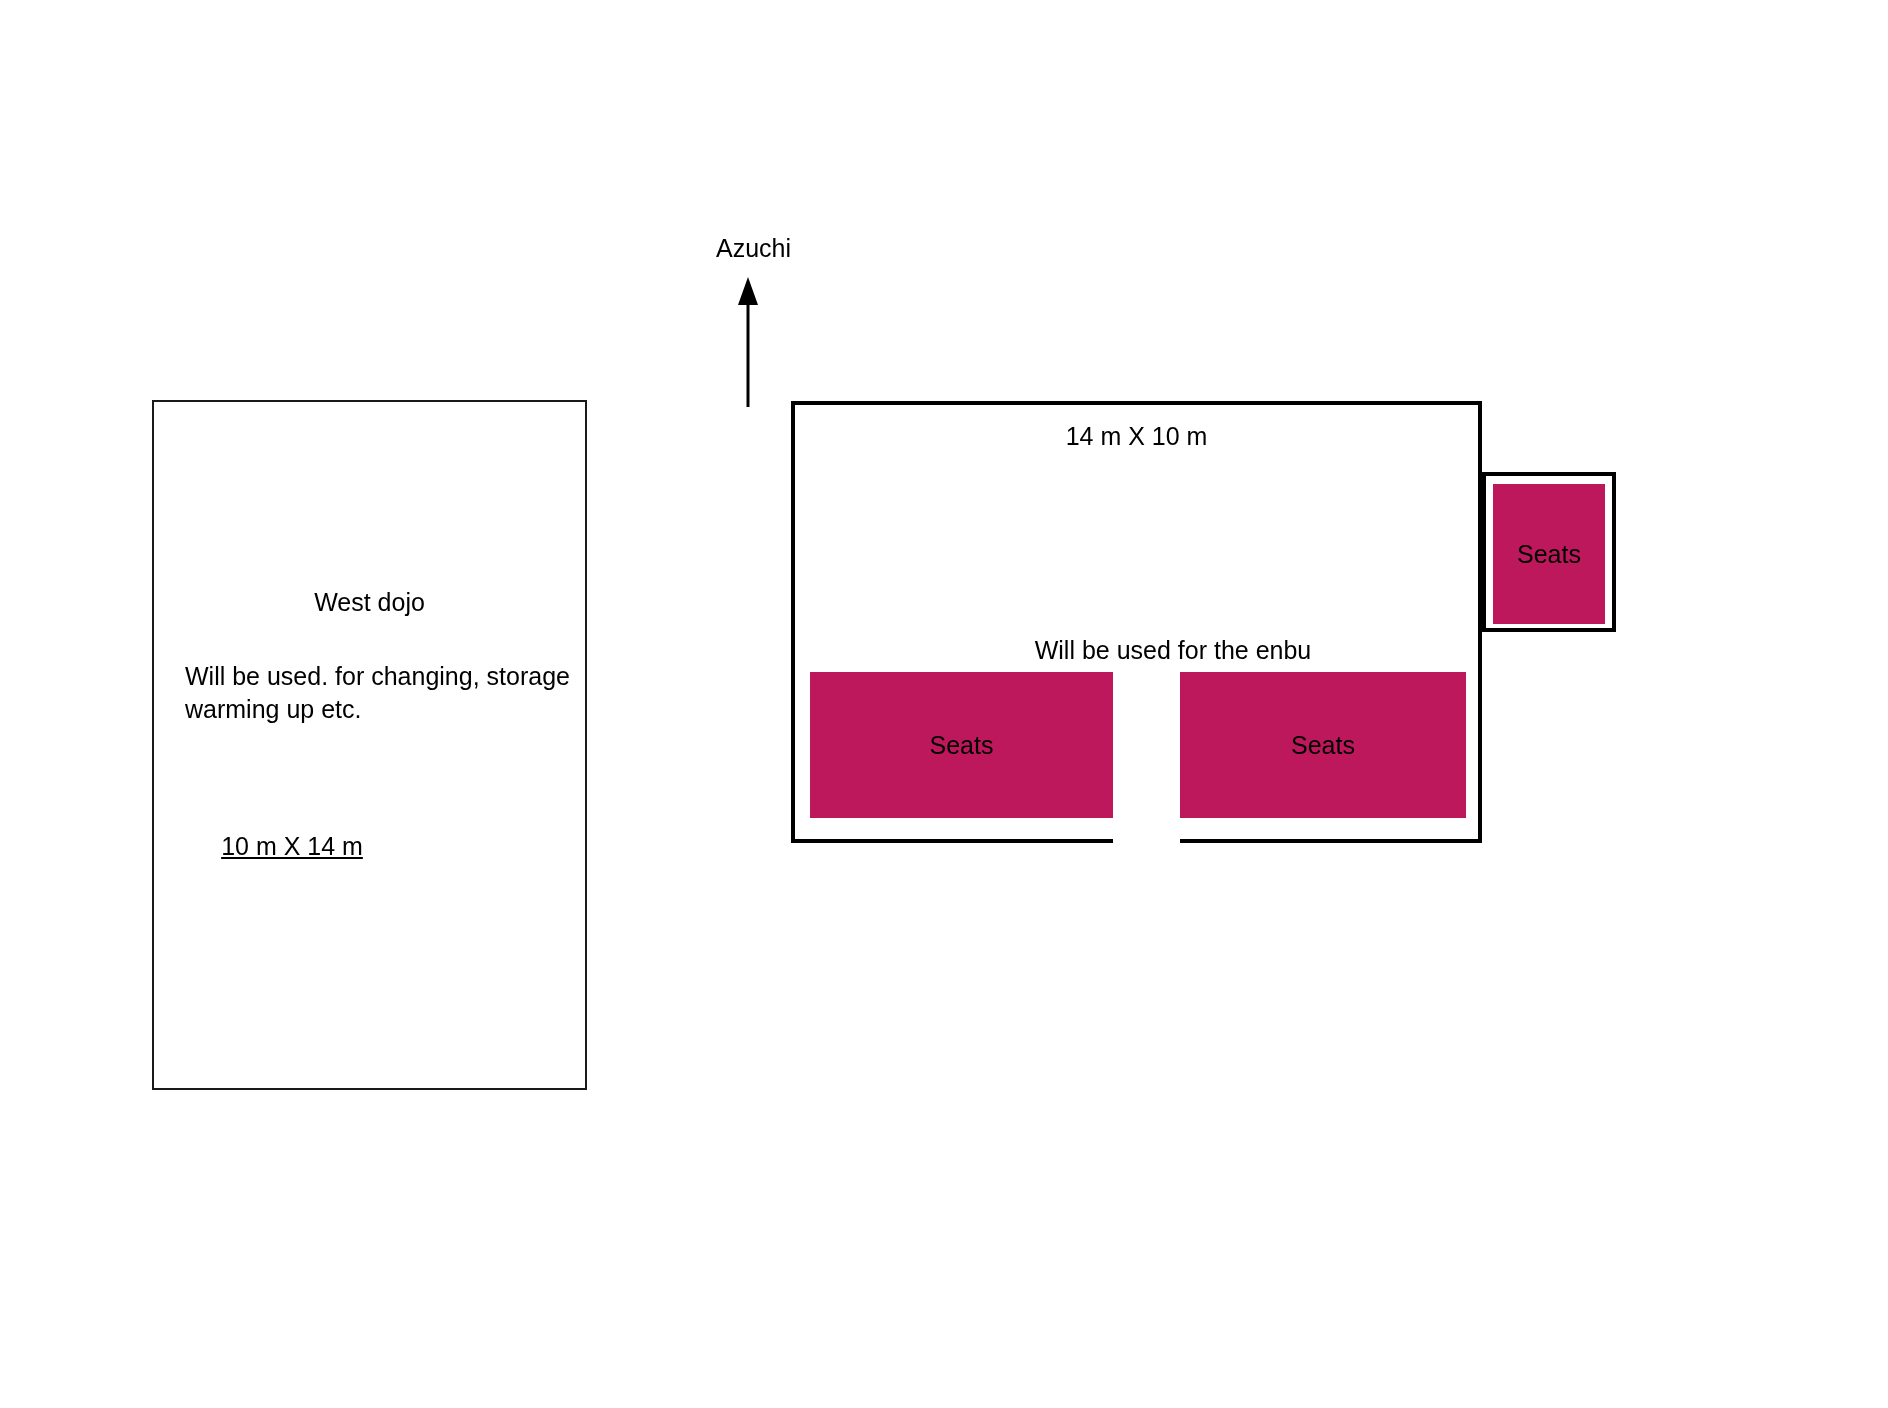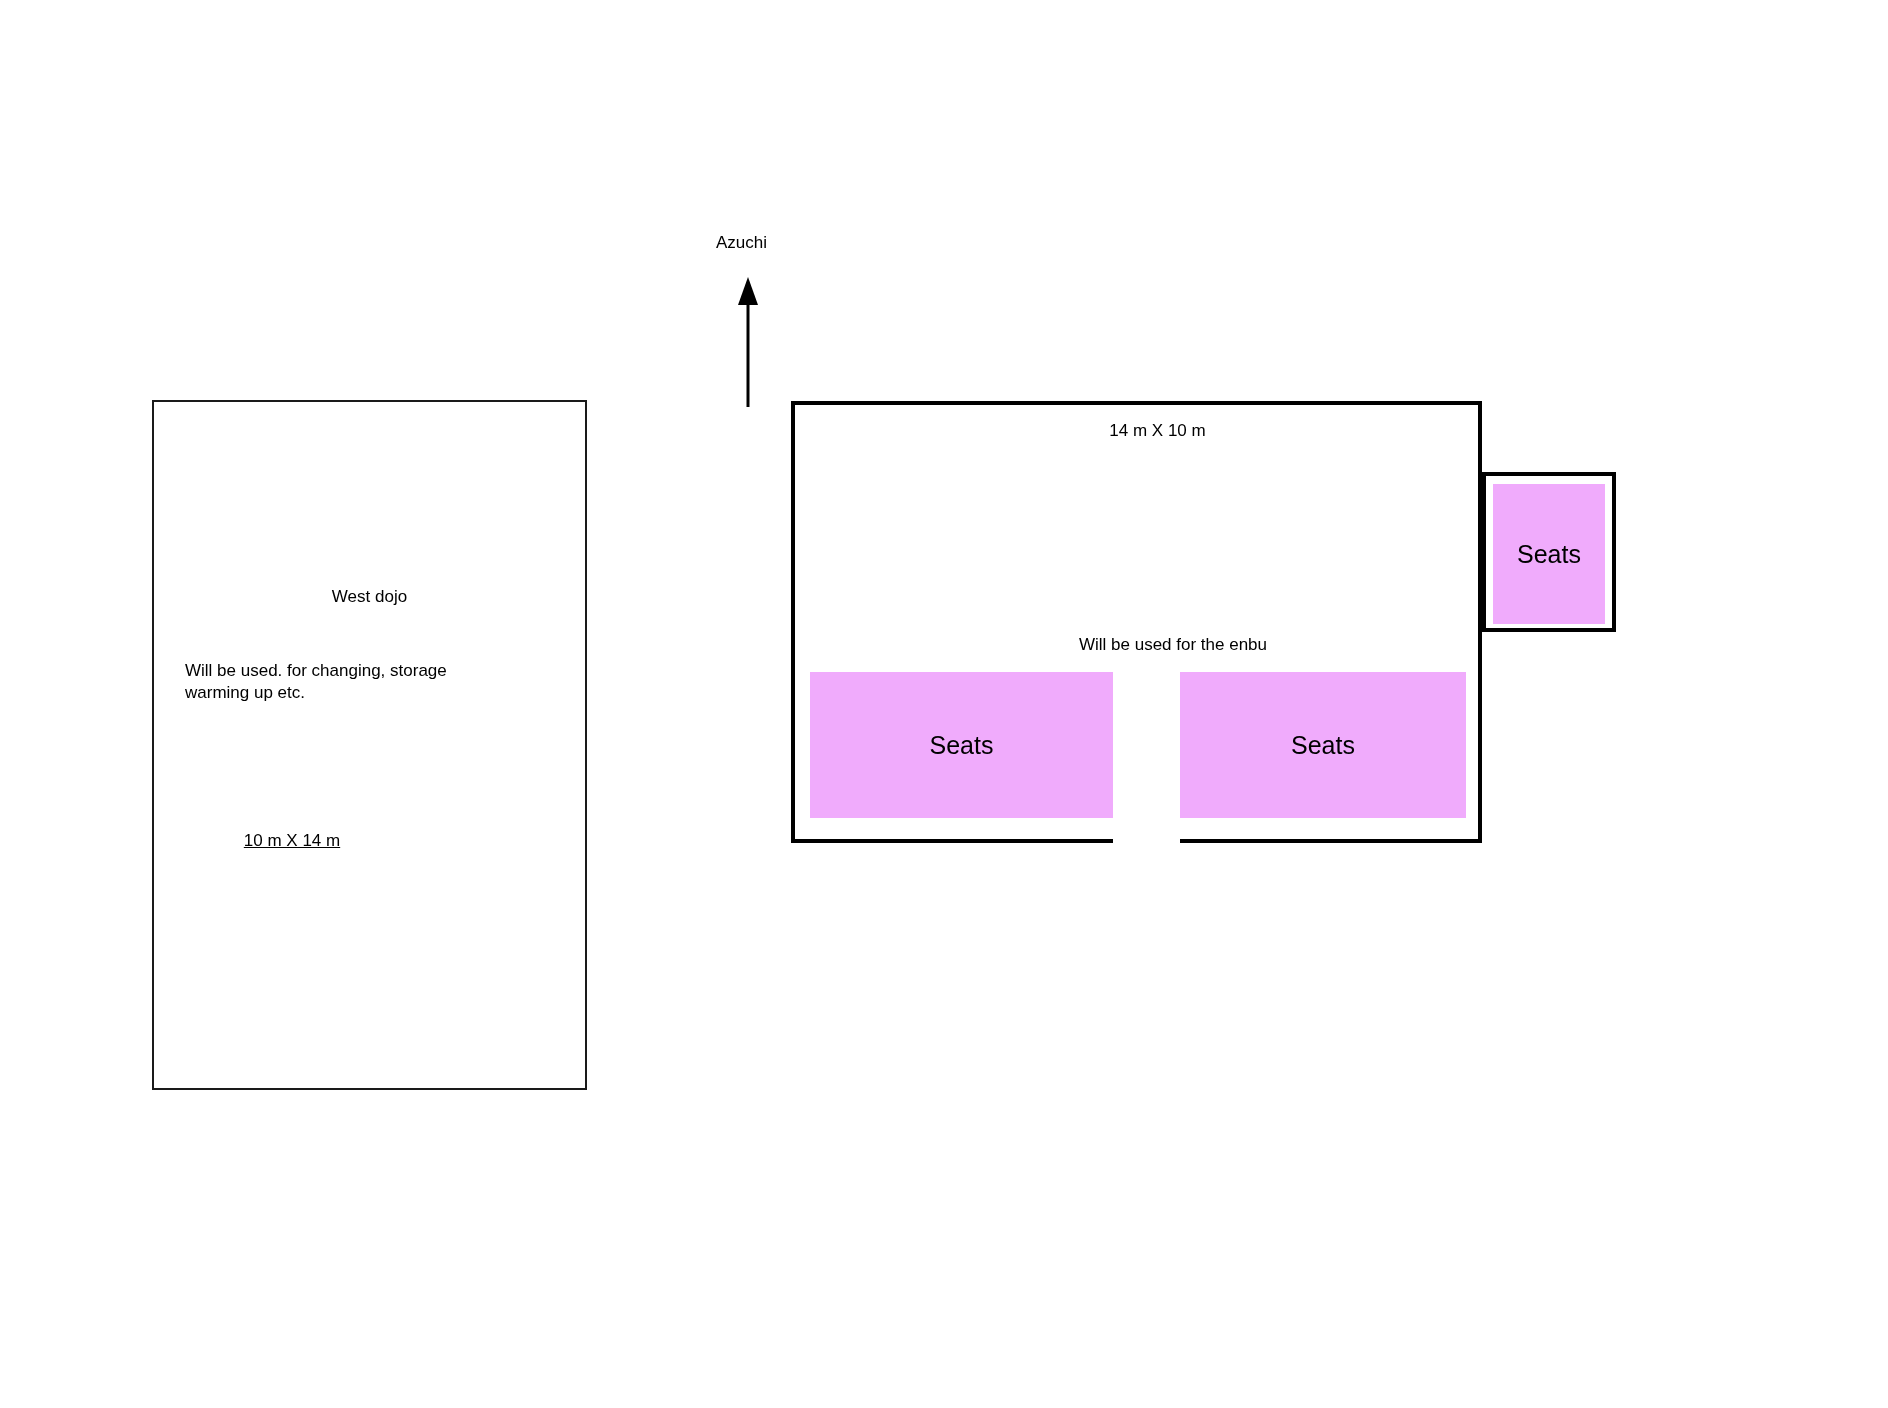--- a/index.html
+++ b/index.html
@@ -16,21 +16,21 @@
     position: relative;
     width: 1888px;
     height: 1408px;
     background: #ffffff;
     overflow: hidden;
   }
 
   
   .txt {
     position: absolute;
-    font-size: 17px;
+    font-size: 25px;
     line-height: 1.32;
     color: #000000;
     white-space: pre;
   }
   .txt.center { text-align: center; }
   .txt.multiline { white-space: pre-line; }
 
   
   #west-dojo {
     position: absolute;
@@ -95,42 +95,41 @@
     background: #000000;
     top: 839px;
   }
   #east-bottom-left  { left: 791px;  width: 322px; }
   #east-bottom-right { left: 1180px; width: 302px; }
 
   #east-dim-main {
     left: 791px;
     top: 420px;
     width: 691px;
-    padding-left: 21px;
   }
   #east-dim-enbu {
     left: 1080px;
     top: 482px;
     width: 400px;
   }
   #east-title {
     left: 791px;
     top: 586px;
     width: 691px;
   }
   #east-subtitle {
     left: 791px;
     top: 634px;
     width: 764px;
   }
 
   
   .seat-block {
     position: absolute;
-    background: #f0abfc;
+    background: #be185d;
   }
   .seat-block .seat-label {
     position: absolute;
     left: 0;
     right: 0;
     top: 50%;
     transform: translateY(-50%);
     text-align: center;
     font-size: 25px;
     color: #000000;

